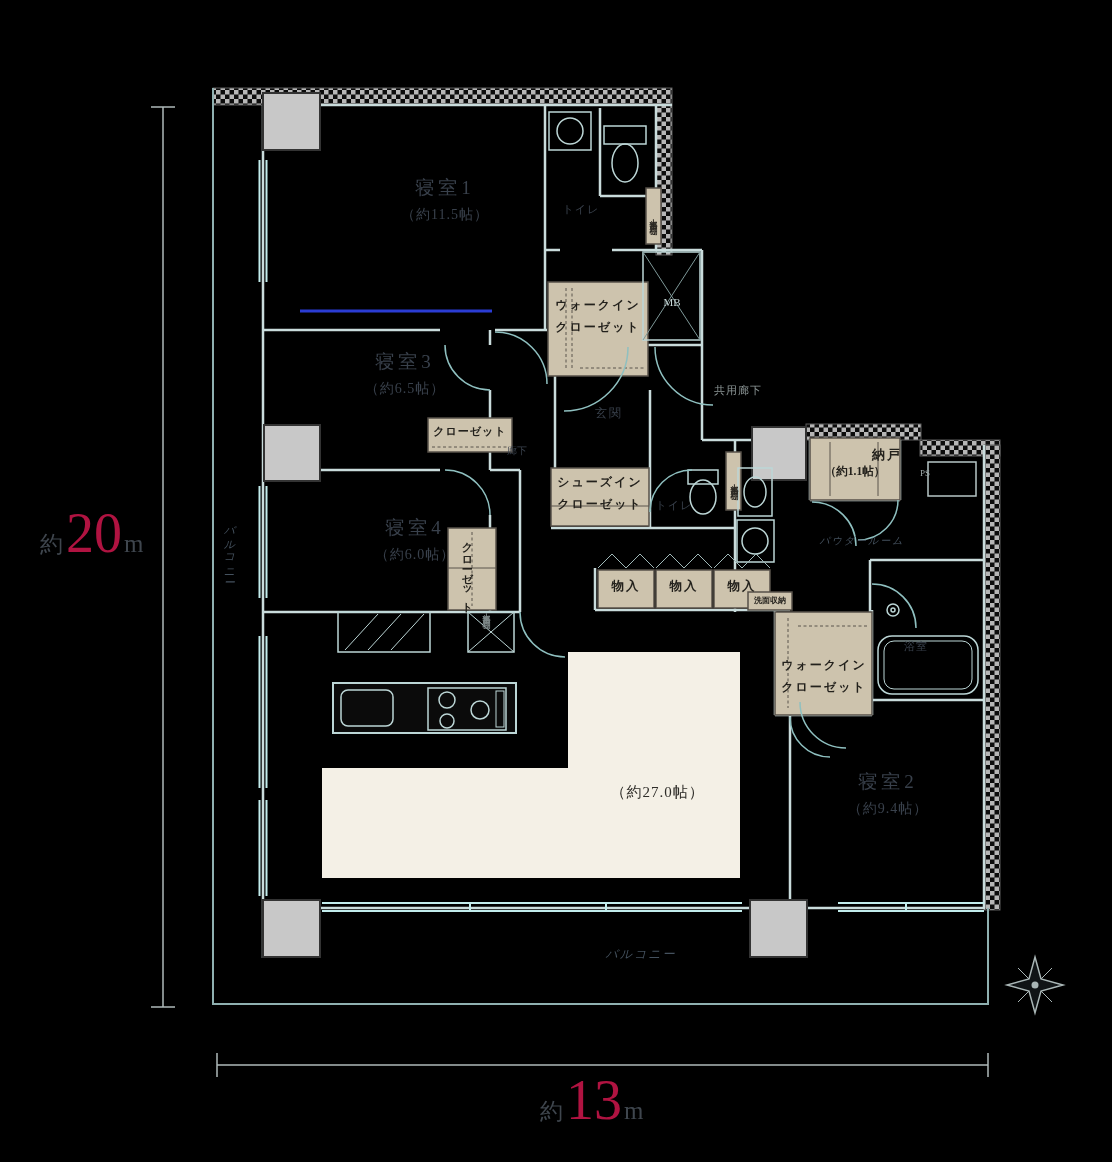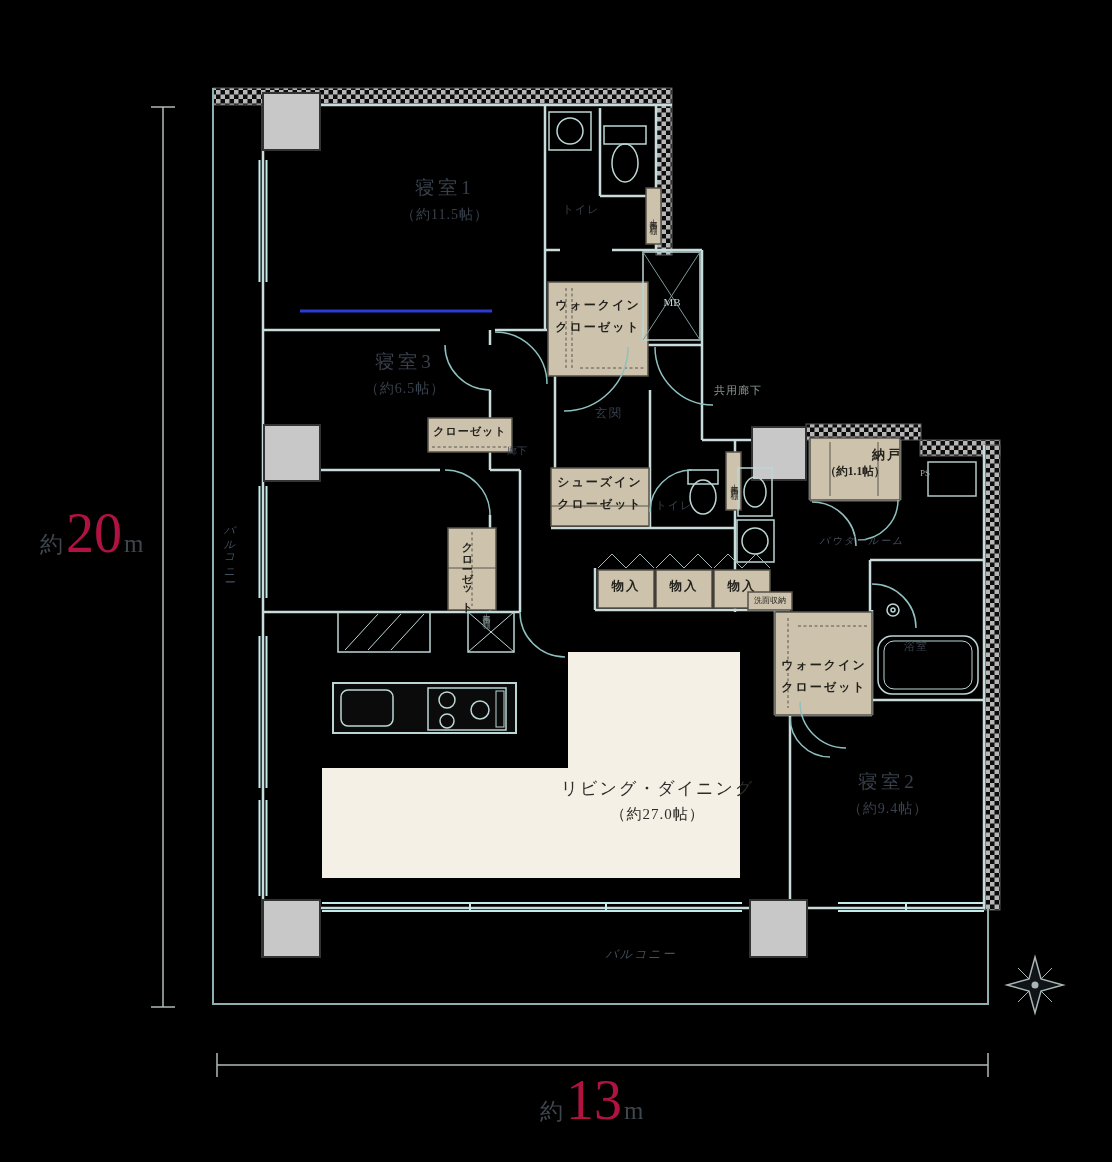--- a/index.html
+++ b/index.html
@@ -16,21 +16,21 @@
   .ld .rname{font-size:17px;letter-spacing:2px;}
   .ld .rsize{font-size:15px;}
   .kit .rname{font-size:15px;letter-spacing:2px;}
   .kit .rsize{font-size:13px;}
   .onbeige{color:#23211c;font-weight:bold;}
   .closet2line{font-size:12px;letter-spacing:2px;line-height:1.8;}
   .nando .rname{font-size:13px;letter-spacing:2px;text-align:right;}
   .nando .rsize{font-size:11.5px;margin-top:0;letter-spacing:0;}
   .small1{font-size:12.5px;letter-spacing:2px;}
   .small2{font-size:11px;letter-spacing:1px;}
-  .tinier{font-size:8px;letter-spacing:0;font-weight:normal;}
+  .tinier{font-size:8px;letter-spacing:0;font-weight:bold;}
   .vert{writing-mode:vertical-rl;text-orientation:upright;letter-spacing:2px;}
   .ital{font-style:italic;color:#44515e;font-size:12px;letter-spacing:2px;}
   .gray{color:#8d9797;}
   .dim{position:absolute;display:flex;align-items:baseline;}
   .dim .pre{font-size:23px;color:#3f464e;letter-spacing:1px;}
   .dim .num{font-size:56px;color:#b01341;line-height:1;margin:0 2px;}
   .dim .unit{font-size:25px;color:#3f464e;}
 </style>
 </head>
 <body>
@@ -193,24 +193,27 @@
 <div class="lbl dark" style="left:355px;top:176px;width:180px;">
   <div class="rname">寝室1</div>
   <div class="rsize">（約11.5帖）</div>
 </div>
 
 <div class="lbl dark" style="left:315px;top:350px;width:180px;">
   <div class="rname">寝室3</div>
   <div class="rsize">（約6.5帖）</div>
 </div>
 
+<div class="lbl dark" style="left:325px;top:516px;width:180px;">
+  <div class="rname">寝室4</div>
+  <div class="rsize">（約6.0帖）</div>
+</div>
 
 
 <div class="lbl ld" style="left:535px;top:778px;width:245px;">
-  <div class="rname">リビング・ダイニング</div>
   <div class="rsize">（約27.0帖）</div>
 </div>
 
 <div class="lbl dark" style="left:798px;top:770px;width:180px;text-align:center;">
   <div class="rname">寝室2</div>
   <div class="rsize">（約9.4帖）</div>
 </div>
 
 <div class="lbl onbeige nando" style="left:808px;top:447px;width:94px;">
   <div class="rname">納戸</div>

